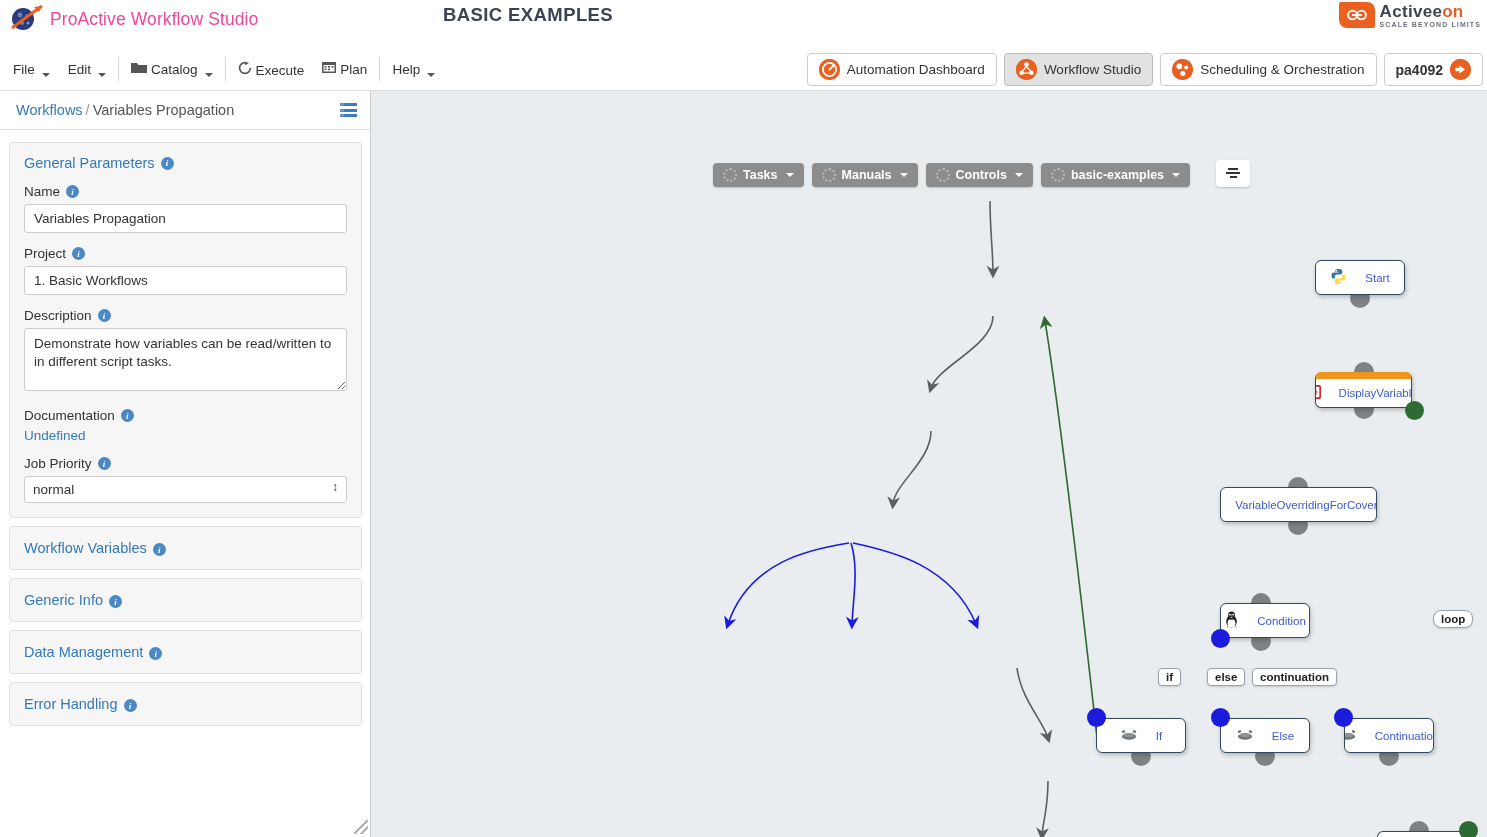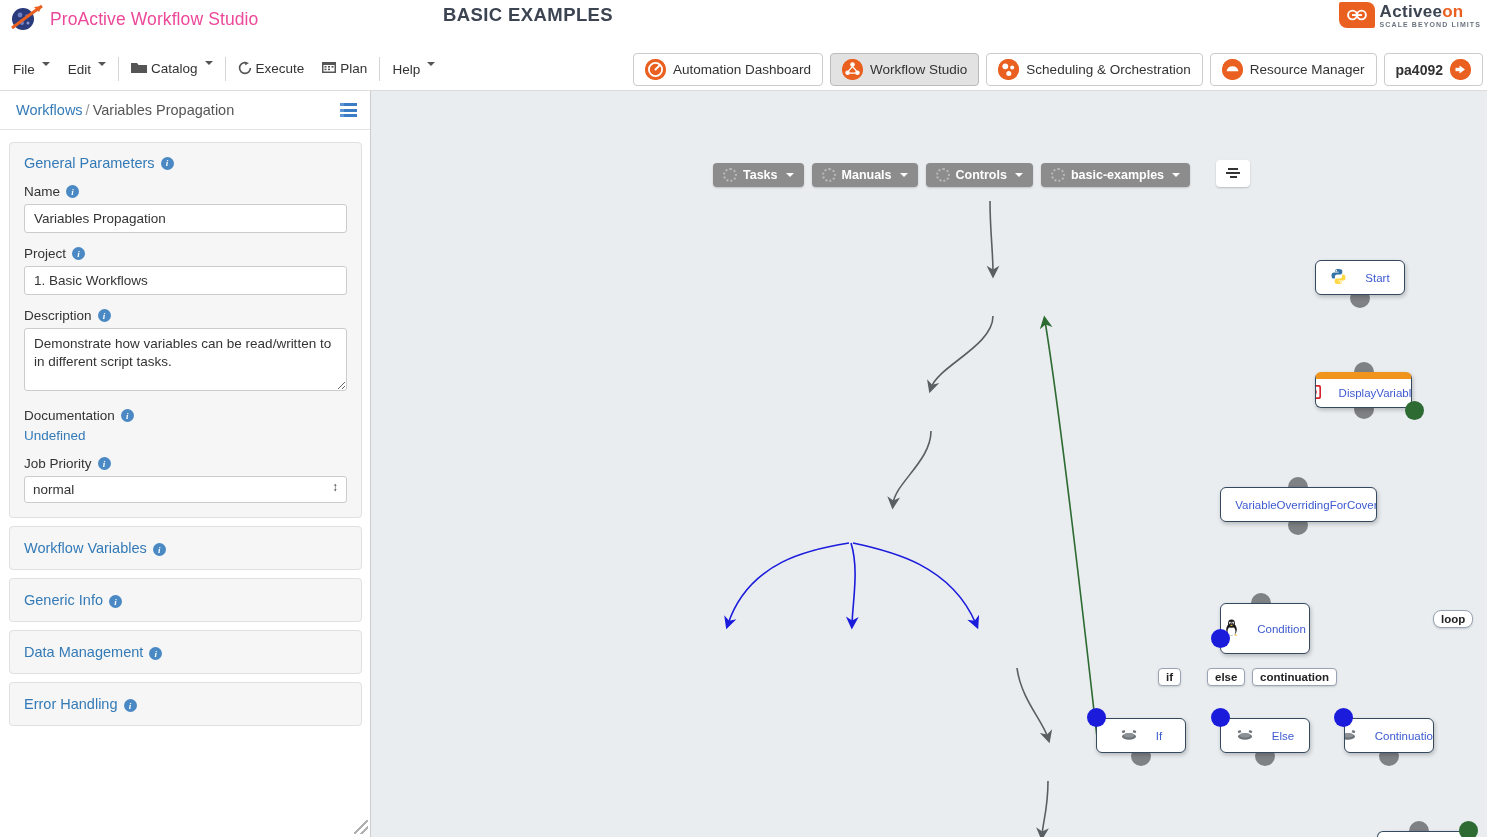--- a/index.html
+++ b/index.html
@@ -59,21 +59,21 @@
     border-bottom: 1px solid #ddd;
     background: #fff;
   }
   .menu-items {
     position: absolute; left: 4px; top: 0;
     display: flex; align-items: center; height: 44px;
     font-size: 13.5px; color: #333;
   }
   .menu-item {
     padding: 4px 9px; cursor: pointer; white-space: nowrap;
-    display: flex; align-items: flex-start; gap: 4px;
+    display: flex; align-items: flex-end; gap: 4px;
   }
   .menu-sep {
     width: 1px; height: 24px; background: #d5d5d5; margin: 0 3px;
   }
   .caret {
     display: inline-block; width: 0; height: 0;
     border-left: 4px solid transparent;
     border-right: 4px solid transparent;
     border-top: 4px solid #555;
     margin-left: 3px;
@@ -352,29 +352,20 @@
     <div class="navbtn">
       <span class="cicon">
         <svg width="21" height="21" viewBox="0 0 21 21">
             <circle cx="10.5" cy="10.5" r="10.5" fill="#ea6020"></circle>
             <circle cx="7.3" cy="7.3" r="2.9" fill="#fff"></circle>
             <circle cx="14.2" cy="8.4" r="2" fill="#fff"></circle>
             <circle cx="10.8" cy="14.6" r="2.5" fill="#fff"></circle>
           </svg>
       </span>
       <span>Scheduling &amp; Orchestration</span>
-    </div>
-    <div class="navbtn">
-      <span class="cicon">
-        <svg width="21" height="21" viewBox="0 0 21 21">
-            <circle cx="10.5" cy="10.5" r="10.5" fill="#ea6020"></circle>
-            <path d="M4.6 12.2 a6 6 0 0 1 11.8 0 z" fill="#fff"></path>
-          </svg>
-      </span>
-      <span>Resource Manager</span>
     </div>
     <div class="navbtn">
       <span class="usr">pa4092</span>
       <span class="cicon">
         <svg width="21" height="21" viewBox="0 0 21 21">
             <circle cx="10.5" cy="10.5" r="10.5" fill="#ea6020"></circle>
             <path d="M9.5 6.5 L15 10.5 L9.5 14.5 Z" fill="#fff"></path>
             <rect x="5.5" y="8.8" width="4.6" height="3.4" fill="#fff"></rect>
           </svg>
       </span>
@@ -587,21 +578,21 @@
     <div class="node" style="left:849px;top:396px;width:157px;height:35px;">
       <span>
         <svg width="17" height="14" viewBox="0 0 17 14">
           <rect x=".8" y=".8" width="15.4" height="12.4" rx="1.6" fill="#fff" stroke="#d3242b" stroke-width="1.7"></rect>
           <text x="8.5" y="10.2" font-size="8.2" font-family="Liberation Serif, serif" font-style="italic" fill="#d3242b" text-anchor="middle">(x)</text>
         </svg>
       </span>
       <span class="node-label">VariableOverridingForCoverage</span>
     </div>
 
-    <div class="node" style="left:849px;top:512px;width:90px;height:51px;">
+    <div class="node" style="left:849px;top:512px;width:90px;height:35px;">
       <span>
         <svg width="15" height="17" viewBox="0 0 15 17">
           <ellipse cx="7.5" cy="10.5" rx="5.3" ry="6.1" fill="#1c1c1c"></ellipse>
           <ellipse cx="7.5" cy="12.2" rx="3.9" ry="4.3" fill="#fff"></ellipse>
           <ellipse cx="7.5" cy="4.6" rx="3.5" ry="4.2" fill="#1c1c1c"></ellipse>
           <circle cx="6.1" cy="4" r="1.3" fill="#fff"></circle>
             <circle cx="8.9" cy="4" r="1.3" fill="#fff"></circle>
           <circle cx="6.2" cy="4.2" r=".7" fill="#000"></circle>
             <circle cx="8.8" cy="4.2" r=".7" fill="#000"></circle>
           <path d="M7.5 5.4 L6.1 7 L8.9 7 Z" fill="#f5b73c"></path>

